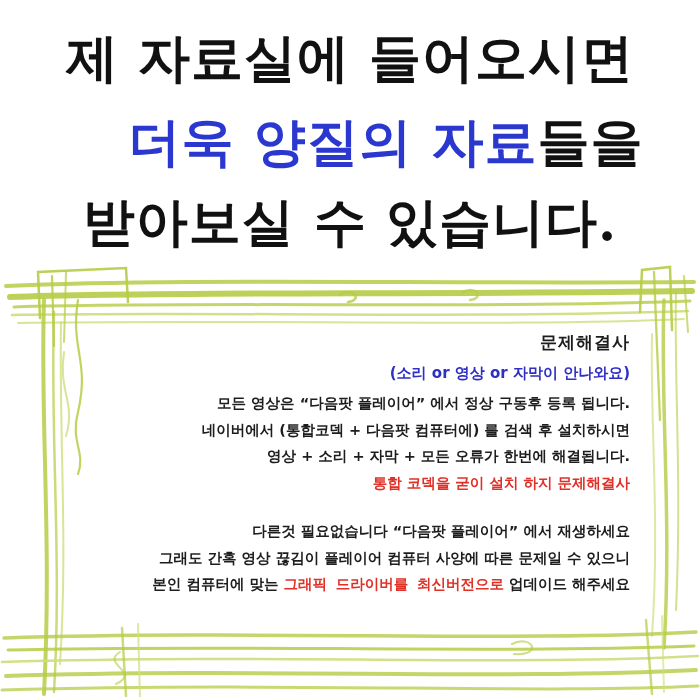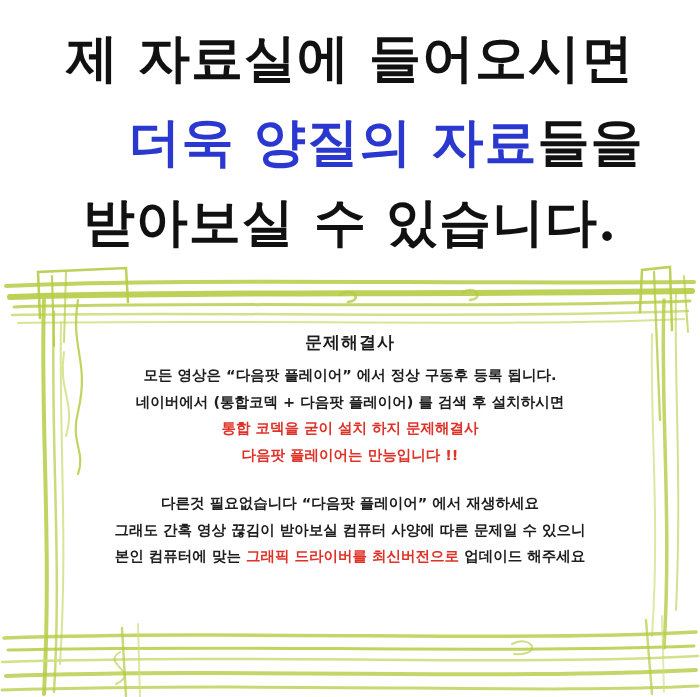--- a/index.html
+++ b/index.html
@@ -17,29 +17,29 @@
     letter-spacing:1px;white-space:nowrap;
   }
   .hl1{top:28px;}
   .hl2{top:112px;padding-left:36px;}
   .hl3{top:192px;text-align:center;}
   .hl-blue{color:#2b38cf;}
   
   .border-svg{position:absolute;left:0;top:0;}
   
   .box-content{
-    position:absolute;left:70px;top:331px;width:560px;text-align:center;
+    position:absolute;left:70px;top:331px;width:560px;text-align:right;
     font-weight:bold;color:#1d1d1d;
   }
   .bx-title{font-size:17px;line-height:22px;margin-bottom:9px;letter-spacing:1px;}
   .bx-heading{font-size:15px;line-height:22px;color:#2f2fc4;margin-bottom:6px;}
   .bx-line{font-size:14.5px;line-height:26.5px;white-space:nowrap;}
   .bx-red{color:#df3128;}
   .bx-gap{height:22px;}
-  .inline-red{color:#df3128;}
+  .inline-red{color:#df3128;font-family:Liberation Mono, monospace;}
 </style>
 </head>
 <body>
 
 <div class="canvas">
 
   <div class="headline">
     <div class="hl-line hl1">제 자료실에 들어오시면</div>
     <div class="hl-line hl2"><span class="hl-blue">더욱 양질의 자료</span><span>들을</span></div>
     <div class="hl-line hl3">받아보실 수 있습니다.</div>
@@ -85,25 +85,26 @@
       <path d="M122,628 L126,696" stroke="#b5cc45" stroke-width="2.5" opacity="0.7"></path>
       <path d="M138,624 L140,697" stroke="#cdde7c" stroke-width="2" opacity="0.7"></path>
       <path d="M646,620 L652,694" stroke="#b5cc45" stroke-width="2.5" opacity="0.7"></path>
       <path d="M662,616 L664,692" stroke="#cdde7c" stroke-width="2" opacity="0.6"></path>
     </g>
   </svg>
 
   <div class="box-content">
     <div class="bx-title">문제해결사</div>
 
+    <div class="bx-heading">(소리 or 영상 or 자막이 안나와요)</div>
     <div class="bx-line">모든 영상은 “다음팟 플레이어” 에서 정상 구동후 등록 됩니다.</div>
-    <div class="bx-line">네이버에서 (통합코덱 + 다음팟 플레이어) 를 검색 후 설치하시면</div>
+    <div class="bx-line">네이버에서 (통합코덱 + 다음팟 컴퓨터에) 를 검색 후 설치하시면</div>
+    <div class="bx-line">영상 + 소리 + 자막 + 모든 오류가 한번에 해결됩니다.</div>
     <div class="bx-line bx-red">통합 코덱을 굳이 설치 하지 문제해결사</div>
-    <div class="bx-line bx-red">다음팟 플레이어는 만능입니다 !!</div>
 
     <div class="bx-gap"></div>
 
     <div class="bx-line">다른것 필요없습니다  “다음팟 플레이어” 에서 재생하세요</div>
-    <div class="bx-line">그래도 간혹 영상 끊김이 받아보실 컴퓨터 사양에 따른 문제일 수 있으니</div>
+    <div class="bx-line">그래도 간혹 영상 끊김이 플레이어 컴퓨터 사양에 따른 문제일 수 있으니</div>
     <div class="bx-line"><span>본인 컴퓨터에 맞는 </span><span class="inline-red">그래픽 드라이버를 최신버전으로</span><span> 업데이드 해주세요</span></div>
   </div>
 
 </div>
 
 </body></html>

